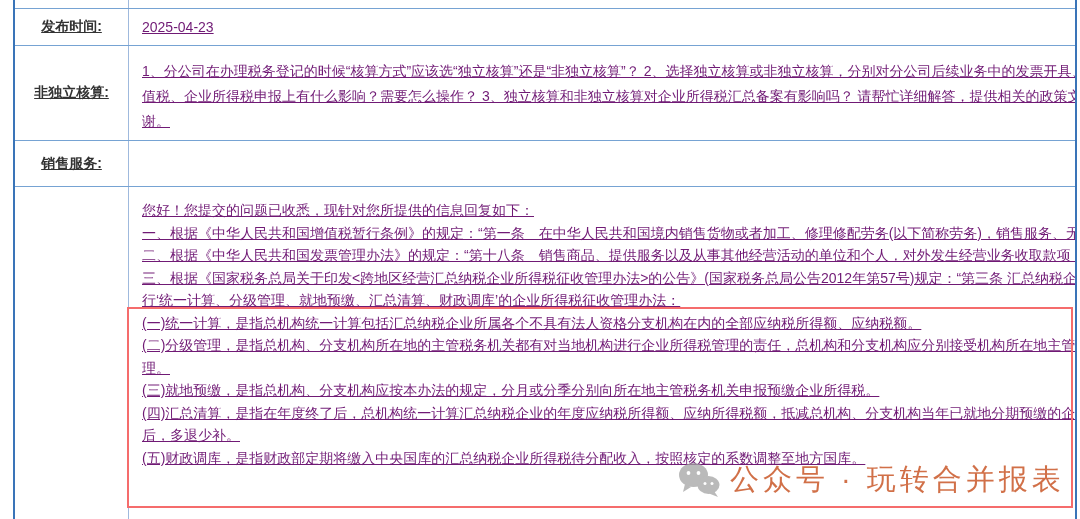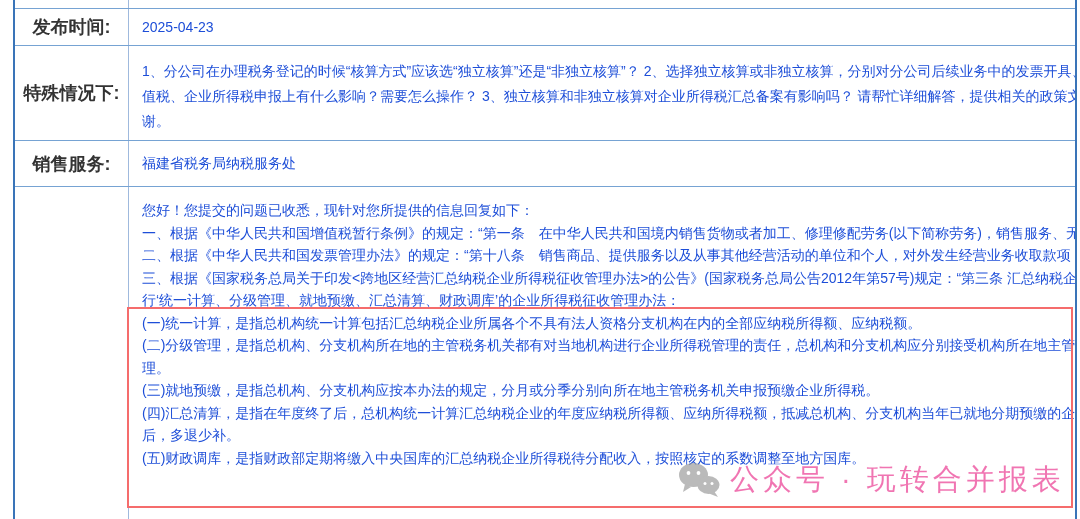--- a/index.html
+++ b/index.html
@@ -39,31 +39,33 @@
   .row-message  { height: 95px; }
   .row-dept     { height: 46px; }
   .row-reply    { flex: 1 1 auto; justify-content: center; }
   .label-cell {
     width: 114px;
     flex: 0 0 114px;
     border-right: 1px solid #9fb9dd;
     display: flex;
     align-items: center;
     justify-content: center;
-    font-size: 18px;
+    font-size: 14px;
     font-weight: bold;
     color: #333333;
+    text-decoration: underline;
   }
   .content-cell {
     flex: 1 1 auto;
     font-size: 14px;
-    color: #1d4ed8;
+    color: #701a75;
     padding-left: 13px;
     padding-right: 20px;
     overflow: hidden;
+    text-decoration: underline;
   }
   .cell-vcenter {
     display: flex;
     align-items: center;
   }
   .row-message .content-cell {
     padding-top: 13px;
     line-height: 25px;
   }
   .row-reply .content-cell {
@@ -90,21 +92,21 @@
     top: 460px;
     display: flex;
     align-items: center;
     gap: 10px;
     z-index: 5;
     opacity: 0.75;
     pointer-events: none;
   }
   .watermark .wm-text {
     font-size: 29px;
-    color: #ec4899;
+    color: #c2410c;
     letter-spacing: 4px;
     white-space: nowrap;
   }
   .wm-icon { width: 42px; height: 36px; }
 </style>
 </head>
 <body>
 
 <div class="canvas">
 
@@ -114,31 +116,30 @@
       <div class="label-cell"></div>
       <div class="content-cell"></div>
     </div>
 
     <div class="t-row row-publish">
       <div class="label-cell">发布时间:</div>
       <div class="content-cell cell-vcenter">2025-04-23</div>
     </div>
 
     <div class="t-row row-message">
-      <div class="label-cell">特殊情况下:</div>
+      <div class="label-cell">非独立核算:</div>
       <div class="content-cell">
         <div class="text-line">1、分公司在办理税务登记的时候“核算方式”应该选“独立核算”还是“非独立核算”？ 2、选择独立核算或非独立核算，分别对分公司后续业务中的发票开具、增</div>
         <div class="text-line">值税、企业所得税申报上有什么影响？需要怎么操作？ 3、独立核算和非独立核算对企业所得税汇总备案有影响吗？ 请帮忙详细解答，提供相关的政策文件查询，谢</div>
         <div class="text-line">谢。</div>
       </div>
     </div>
 
     <div class="t-row row-dept">
       <div class="label-cell">销售服务:</div>
-      <div class="content-cell cell-vcenter">福建省税务局纳税服务处</div>
     </div>
 
     <div class="t-row row-reply">
       <div class="label-cell"></div>
       <div class="content-cell">
         <div class="text-line">您好！您提交的问题已收悉，现针对您所提供的信息回复如下：</div>
         <div class="text-line">一、根据《中华人民共和国增值税暂行条例》的规定：“第一条　在中华人民共和国境内销售货物或者加工、修理修配劳务(以下简称劳务)，销售服务、无形资产、不</div>
         <div class="text-line">二、根据《中华人民共和国发票管理办法》的规定：“第十八条　销售商品、提供服务以及从事其他经营活动的单位和个人，对外发生经营业务收取款项，收款方应</div>
         <div class="text-line">三、根据《国家税务总局关于印发&lt;跨地区经营汇总纳税企业所得税征收管理办法&gt;的公告》(国家税务总局公告2012年第57号)规定：“第三条  汇总纳税企业实</div>
         <div class="text-line">行‘统一计算、分级管理、就地预缴、汇总清算、财政调库’的企业所得税征收管理办法：</div>

